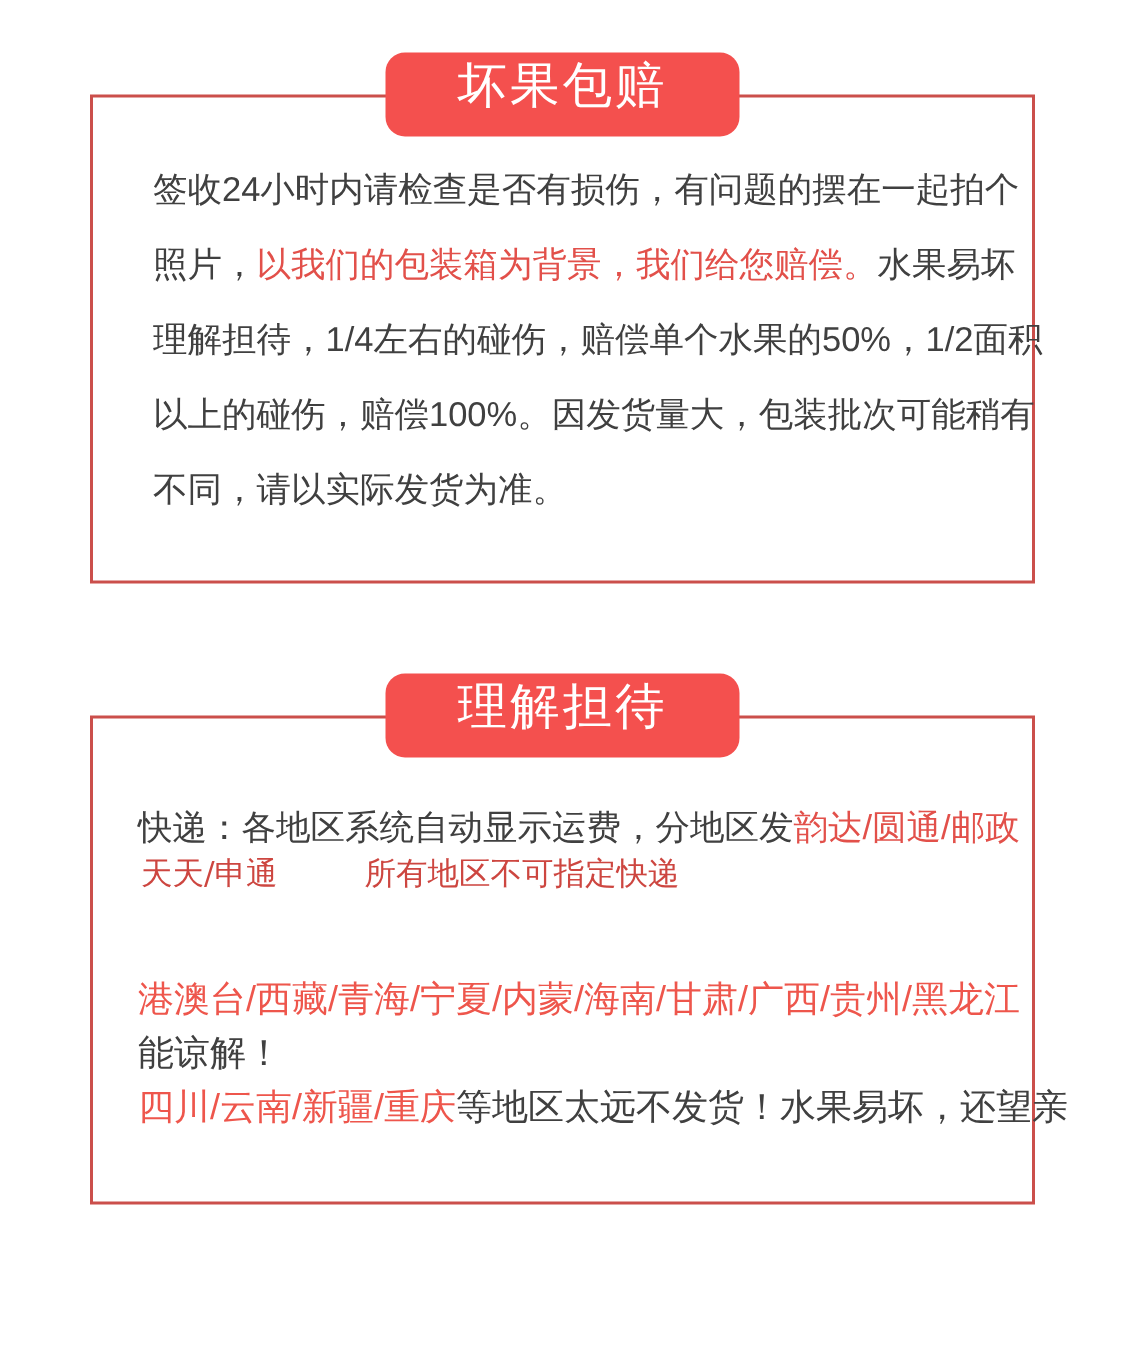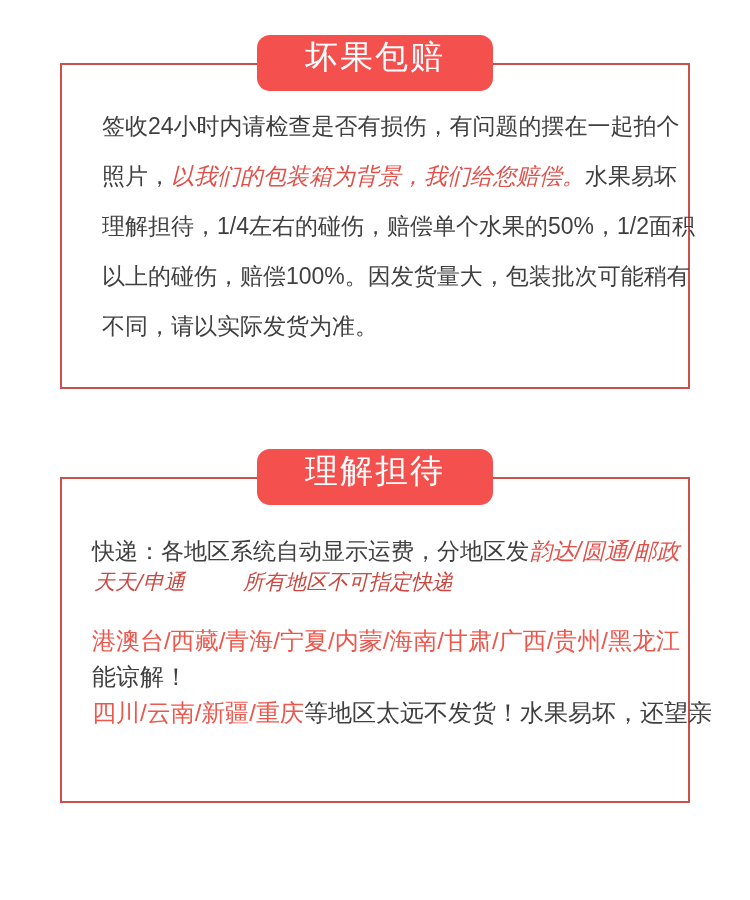--- a/index.html
+++ b/index.html
@@ -39,41 +39,40 @@
   .banner1 { top: 35px; }
   .banner2 { top: 449px; }
   .guarantee-text {
     padding: 36px 10px 0 40px;
     font-size: 23px;
     line-height: 50px;
     color: var(--text-dark, #404040);
   }
   .tline { white-space: nowrap; }
   .seg { color: var(--text-dark, #404040); }
-  .seg.red { color: var(--text-red, #e2504a); font-style: italic; }
+  .seg.red { color: var(--text-red, #e2504a); }
   .seg.soft { color: var(--text-soft, #ee564c); }
   .express-line1 {
     padding: 56px 10px 0 30px;
     font-size: 23px;
     line-height: 32px;
     color: var(--text-dark, #404040);
     white-space: nowrap;
   }
   .express-line2 {
     padding: 0 20px 0 32px;
     font-size: 21px;
     line-height: 30px;
     color: var(--text-kaiti, #cd4640);
     font-family: "DejaVu Serif", serif;
-    font-style: italic;
     white-space: nowrap;
   }
   .gap { display: inline-block; width: 58px; }
   .express-para {
-    margin-top: 26px;
+    margin-top: 52px;
     padding: 0 10px 0 30px;
     font-size: 24px;
     line-height: 36px;
   }
 </style>
 </head>
 <body>
 
 <div class="page">
 

